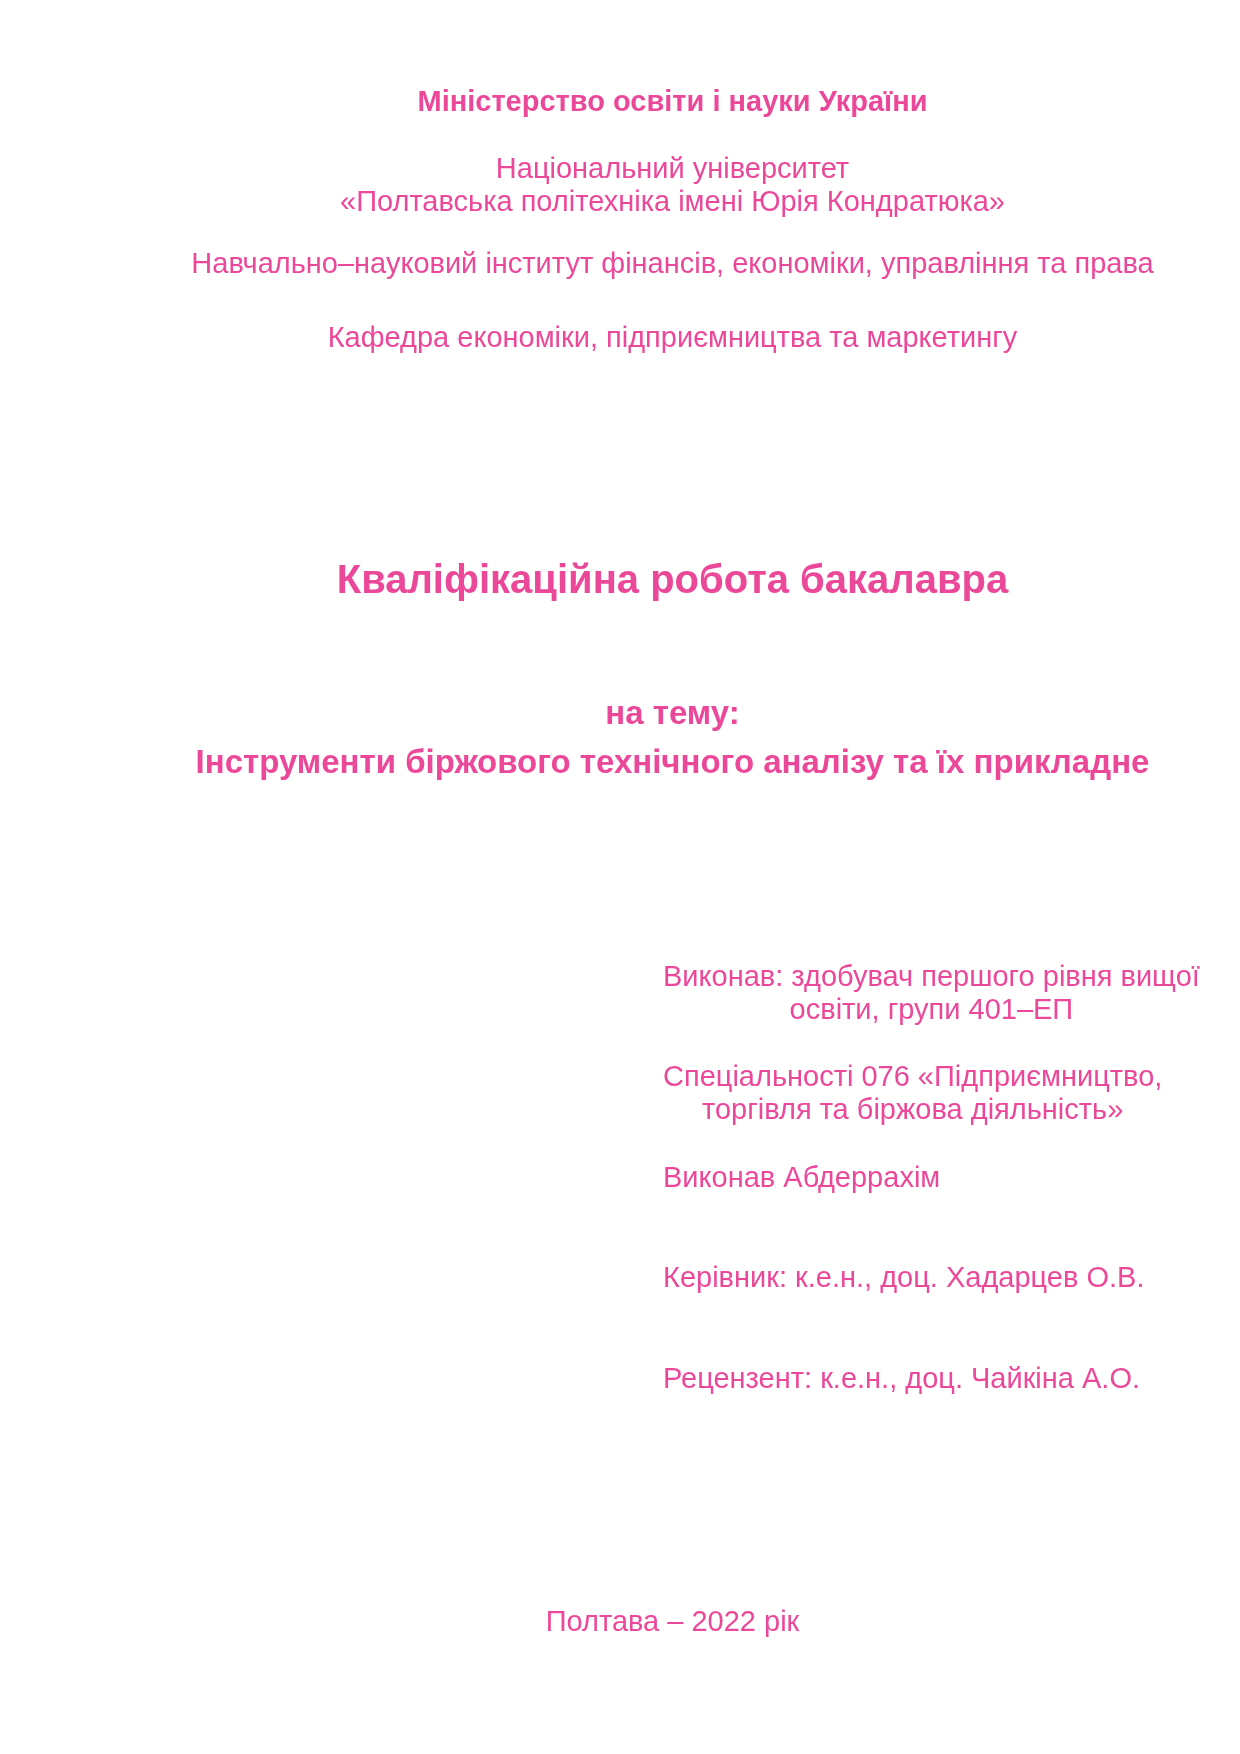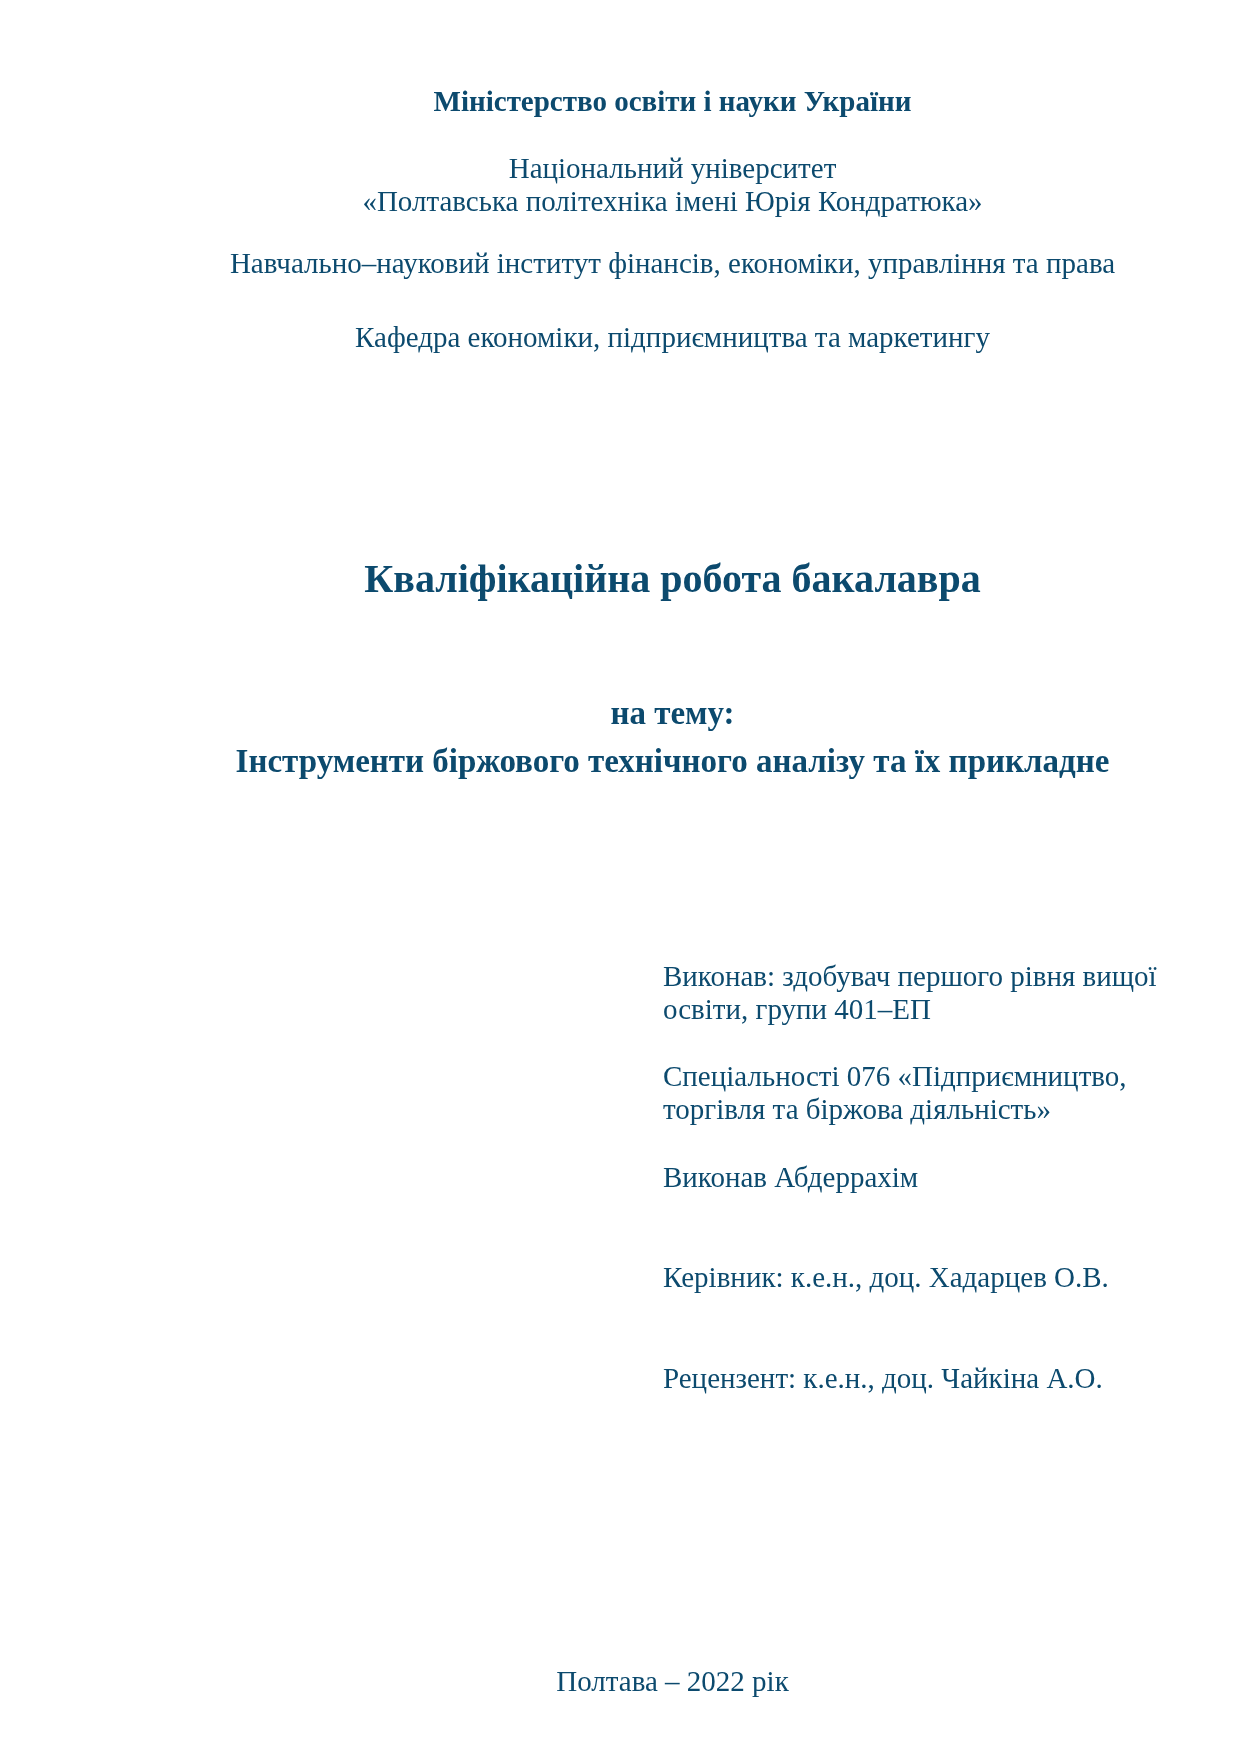--- a/index.html
+++ b/index.html
@@ -5,22 +5,22 @@
   html, body {
     margin: 0;
     padding: 0;
     background: #ffffff;
   }
   .page {
     position: relative;
     width: 1240px;
     height: 1754px;
     background: #ffffff;
-    color: #0c4a6e;
-    font-family: Liberation Serif, serif;
+    color: #ec4899;
+    font-family: Liberation Sans, sans-serif;
     overflow: hidden;
   }
   .centered {
     position: absolute;
     left: 177px;
     width: 991px;
     text-align: center;
   }
   .body-text {
     font-size: 29px;
@@ -40,21 +40,21 @@
   .topic-lines {
     font-size: 33px;
     line-height: 55px;
     font-weight: bold;
   }
   .cred-block {
     position: absolute;
     left: 663px;
     font-size: 29px;
     line-height: 33px;
-    text-align: left;
+    text-align: center;
     white-space: nowrap;
   }
 </style>
 </head>
 <body>
 
 <div class="page">
 
   <div class="centered body-text bold" style="top:85px">Міністерство освіти і науки України</div>
 
@@ -84,15 +84,15 @@
     <div>Спеціальності 076 «Підприємництво,</div>
     <div>торгівля та біржова діяльність»</div>
   </div>
 
   <div class="cred-block" style="top:1161px">Виконав Абдеррахім</div>
 
   <div class="cred-block" style="top:1261px">Керівник: к.е.н., доц. Хадарцев О.В.</div>
 
   <div class="cred-block" style="top:1362px">Рецензент: к.е.н., доц. Чайкіна А.О.</div>
 
-  <div class="centered body-text" style="top:1665px">Полтава – 2022 рік</div>
+  <div class="centered body-text" style="top:1605px">Полтава – 2022 рік</div>
 
 </div>
 
 </body></html>

